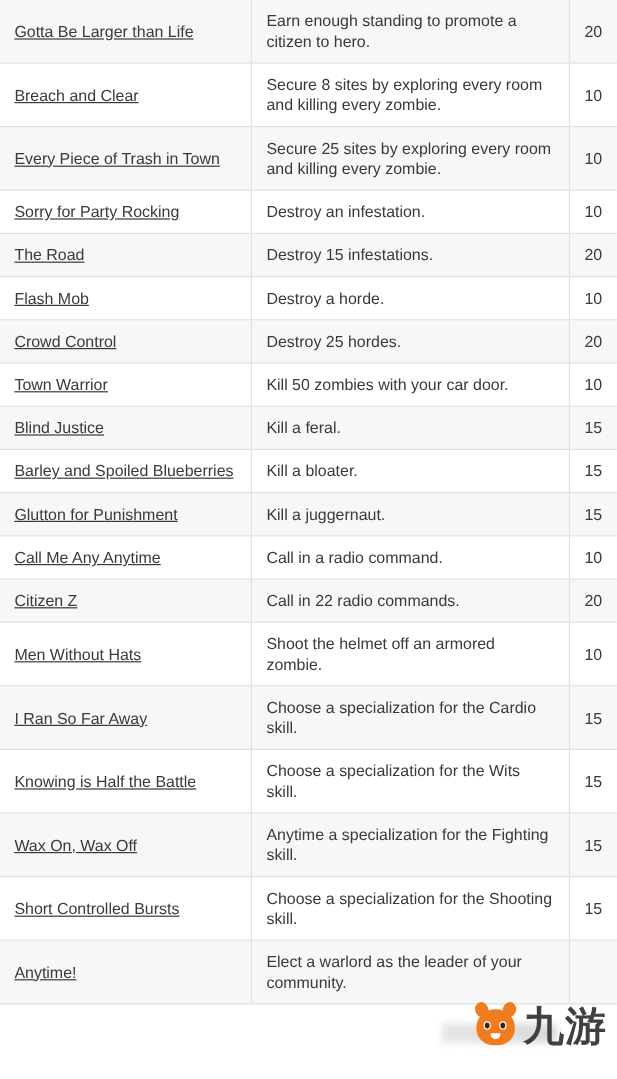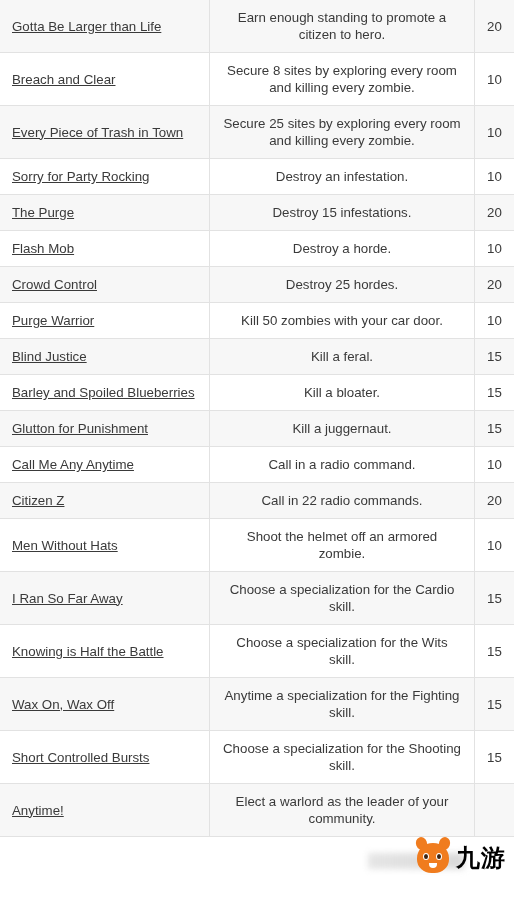--- a/index.html
+++ b/index.html
@@ -30,21 +30,20 @@
     line-height: 17px;
     color: #3a3a3a;
     border-right: 1px solid #e2e2e2;
   }
   td.col-name {
     width: 185px;
     text-decoration: underline;
   }
   td.col-desc {
     width: 240px;
-    text-align: center;
   }
   td.col-pts {
     width: 61px;
     border-right: none;
     text-align: left;
     padding-left: 13px;
   }
   tr.shade-odd td {
     background: #f7f7f7;
   }
@@ -108,23 +107,23 @@
   .wm-mascot .mouth {
     position: absolute;
     left: 15px;
     top: 26px;
     width: 8px;
     height: 5px;
     background: #ffffff;
     border-radius: 0 0 6px 6px;
   }
   .wm-text {
-    font-size: 24px;
+    font-size: 34px;
     font-weight: bold;
-    color: #000000;
+    color: #404040;
     letter-spacing: 1px;
     font-family: "DejaVu Sans", sans-serif;
   }
   .wm-blur {
     position: absolute;
     right: 50px;
     bottom: 30px;
     width: 96px;
     height: 16px;
     background: linear-gradient(90deg, rgba(225,225,225,0.85), rgba(200,200,200,0.7));
@@ -151,36 +150,36 @@
       <td class="col-name">Every Piece of Trash in Town</td>
       <td class="col-desc">Secure 25 sites by exploring every room and killing every zombie.</td>
       <td class="col-pts">10</td>
     </tr>
     <tr class="shade-even">
       <td class="col-name">Sorry for Party Rocking</td>
       <td class="col-desc">Destroy an infestation.</td>
       <td class="col-pts">10</td>
     </tr>
     <tr class="shade-odd">
-      <td class="col-name">The Purge</td>
+      <td class="col-name">The Road</td>
       <td class="col-desc">Destroy 15 infestations.</td>
       <td class="col-pts">20</td>
     </tr>
     <tr class="shade-even">
       <td class="col-name">Flash Mob</td>
       <td class="col-desc">Destroy a horde.</td>
       <td class="col-pts">10</td>
     </tr>
     <tr class="shade-odd">
       <td class="col-name">Crowd Control</td>
       <td class="col-desc">Destroy 25 hordes.</td>
       <td class="col-pts">20</td>
     </tr>
     <tr class="shade-even">
-      <td class="col-name">Purge Warrior</td>
+      <td class="col-name">Town Warrior</td>
       <td class="col-desc">Kill 50 zombies with your car door.</td>
       <td class="col-pts">10</td>
     </tr>
     <tr class="shade-odd">
       <td class="col-name">Blind Justice</td>
       <td class="col-desc">Kill a feral.</td>
       <td class="col-pts">15</td>
     </tr>
     <tr class="shade-even">
       <td class="col-name">Barley and Spoiled Blueberries</td>

